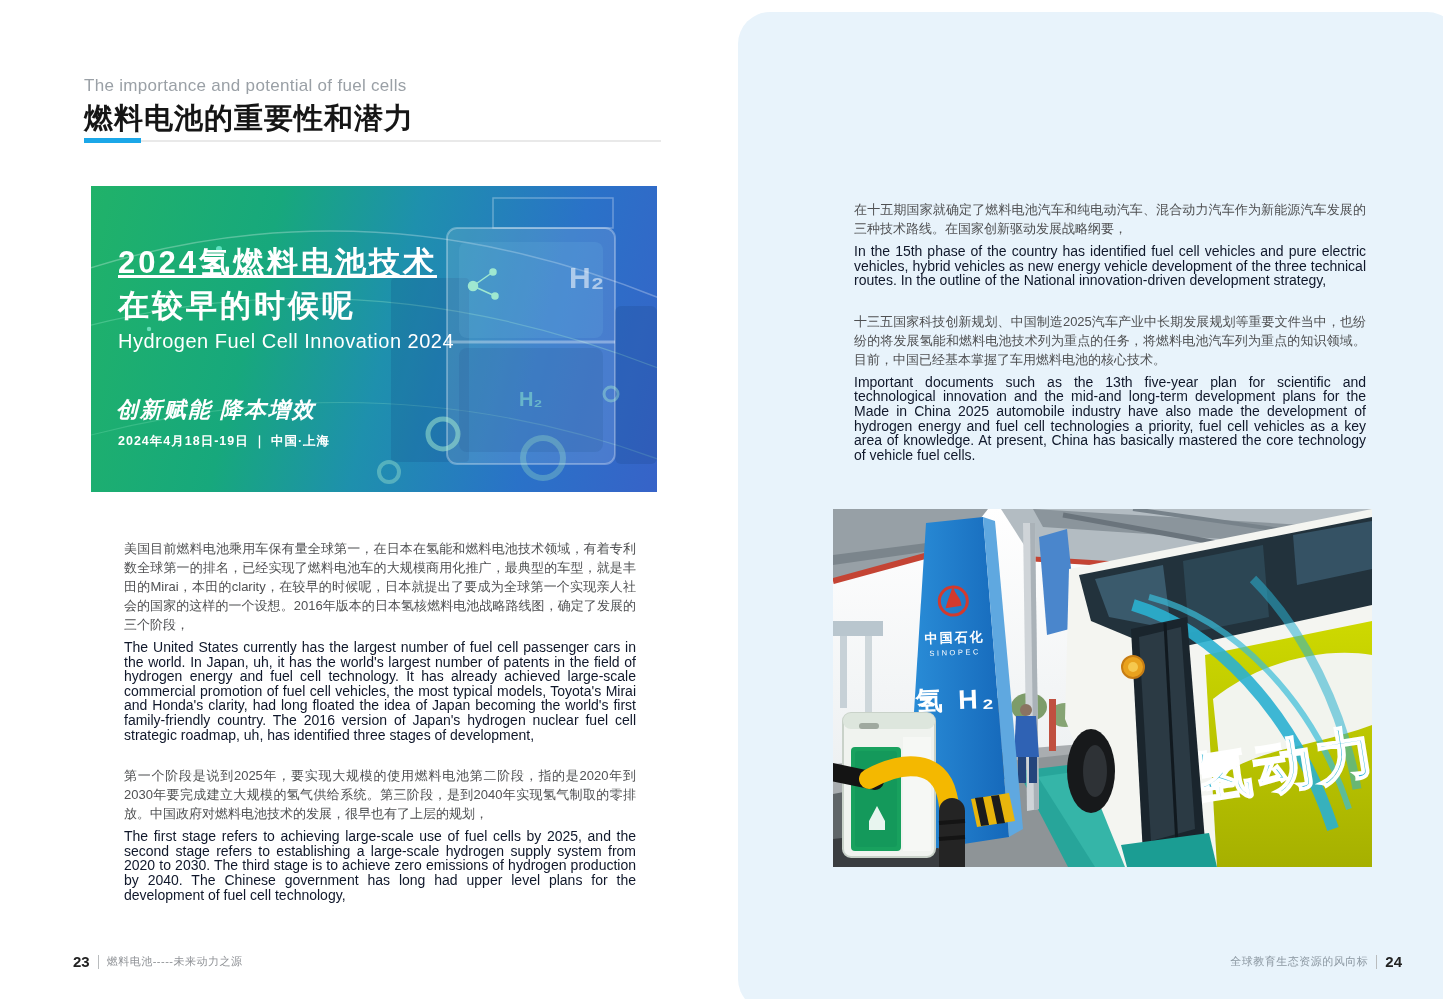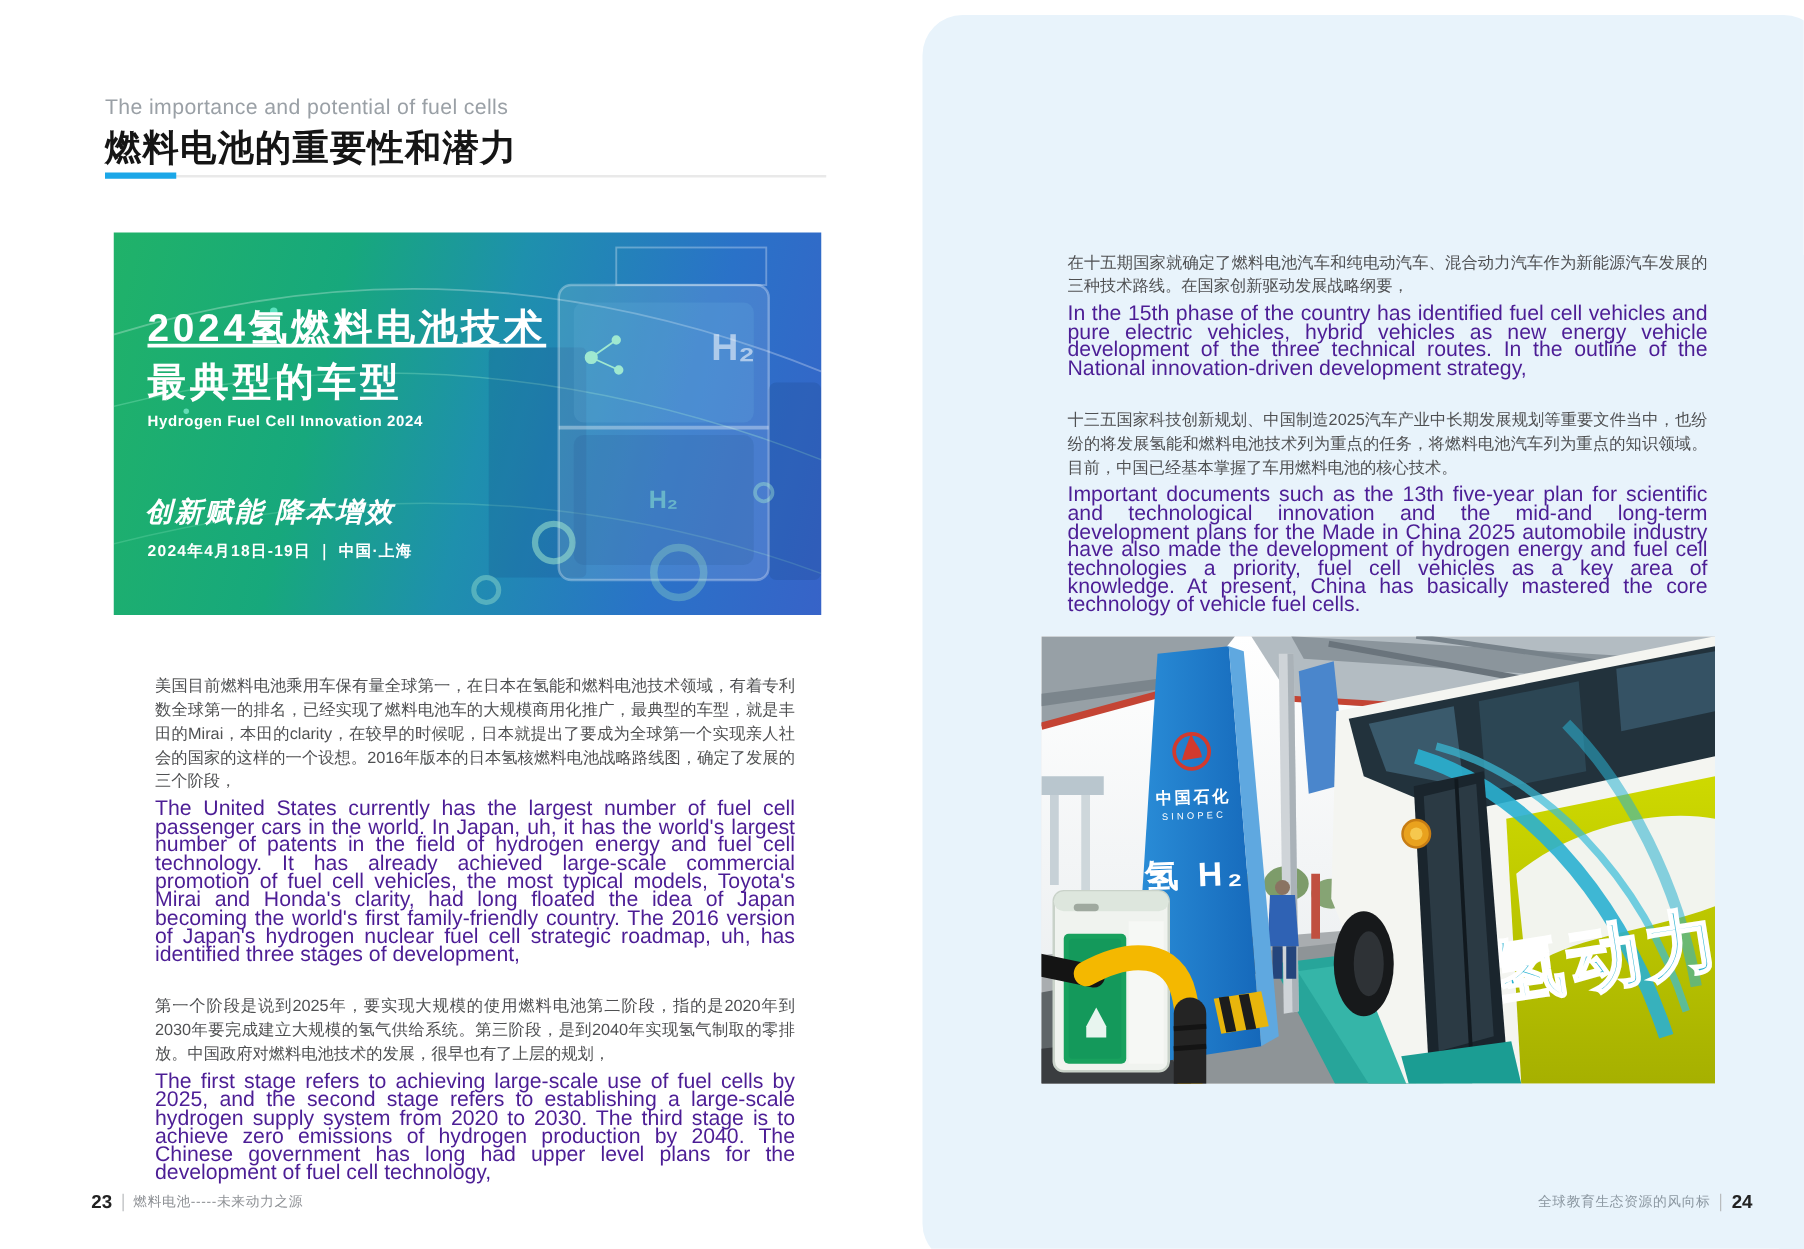--- a/index.html
+++ b/index.html
@@ -20,29 +20,29 @@
 
   
   .banner{
     position:absolute;left:75px;top:174px;width:566px;height:306px;overflow:hidden;
     background:linear-gradient(104deg,#20b269 0%,#17a87c 30%,#1e90ad 52%,#2a72c8 78%,#3763c8 100%);
   }
   .banner svg{position:absolute;left:0;top:0;}
   .banner-txt{position:absolute;color:#ffffff;white-space:nowrap;}
   .bt1{left:27px;top:56px;font-size:31px;font-weight:bold;letter-spacing:3px;text-decoration:underline;}
   .bt2{left:27px;top:99px;font-size:31px;font-weight:bold;letter-spacing:3px;}
-  .bten{left:27px;top:144px;font-size:12px;font-weight:bold;letter-spacing:0.5px;}
+  .bten{left:27px;top:144px;font-size:20px;font-weight:normal;letter-spacing:0.5px;}
   .bslogan{left:25px;top:209px;font-size:22px;font-weight:bold;font-style:italic;letter-spacing:2px;}
   .bdate{left:27px;top:247px;font-size:12.5px;font-weight:bold;letter-spacing:1px;}
 
   
   .text-block{position:absolute;width:512px;text-align:justify;}
   .text-block p{margin:0;}
   .text-block .zh{font-size:13px;line-height:19px;color:#4f5052;margin-bottom:6px;}
-  .text-block .en{font-size:17px;line-height:14.6px;color:#4c1d95;margin-bottom:24px;}
+  .text-block .en{font-size:14px;line-height:14.6px;color:#0f172a;margin-bottom:24px;}
   .lp-text{left:108px;top:527px;}
   .rp-text{left:116px;top:188px;}
 
   
   .photo{position:absolute;left:95px;top:497px;width:539px;height:358px;overflow:hidden;background:#eef0f1;}
 
   
   .footer{position:absolute;top:941px;display:flex;align-items:center;}
   .footer-left{left:57px;}
   .footer-right{right:57px;text-align:center;}
@@ -90,21 +90,21 @@
           <circle cx="402" cy="86" r="3"></circle>
           <circle cx="404" cy="110" r="3"></circle>
       </g>
 
       <circle cx="352" cy="248" r="15" fill="none" stroke="rgba(170,240,210,0.5)" stroke-width="5"></circle>
       <circle cx="298" cy="286" r="10" fill="none" stroke="rgba(170,240,210,0.38)" stroke-width="4"></circle>
       <circle cx="452" cy="272" r="20" fill="none" stroke="rgba(160,230,200,0.32)" stroke-width="6"></circle>
       <circle cx="520" cy="208" r="7" fill="none" stroke="rgba(170,240,210,0.4)" stroke-width="3"></circle>
     </svg>
     <div class="banner-txt bt1">2024氢燃料电池技术</div>
-    <div class="banner-txt bt2">最典型的车型</div>
+    <div class="banner-txt bt2">在较早的时候呢</div>
     <div class="banner-txt bten">Hydrogen Fuel Cell Innovation 2024</div>
     <div class="banner-txt bslogan">创新赋能 降本增效</div>
     <div class="banner-txt bdate">2024年4月18日-19日 ｜ 中国·上海</div>
   </div>
 
   <div class="text-block lp-text">
     <p class="zh">美国目前燃料电池乘用车保有量全球第一，在日本在氢能和燃料电池技术领域，有着专利数全球第一的排名，已经实现了燃料电池车的大规模商用化推广，最典型的车型，就是丰田的Mirai，本田的clarity，在较早的时候呢，日本就提出了要成为全球第一个实现亲人社会的国家的这样的一个设想。2016年版本的日本氢核燃料电池战略路线图，确定了发展的三个阶段，</p>
     <p class="en">The United States currently has the largest number of fuel cell passenger cars in the world. In Japan, uh, it has the world's largest number of patents in the field of hydrogen energy and fuel cell technology. It has already achieved large-scale commercial promotion of fuel cell vehicles, the most typical models, Toyota's Mirai and Honda's clarity, had long floated the idea of Japan becoming the world's first family-friendly country. The 2016 version of Japan's hydrogen nuclear fuel cell strategic roadmap, uh, has identified three stages of development,</p>
     <p class="zh">第一个阶段是说到2025年，要实现大规模的使用燃料电池第二阶段，指的是2020年到2030年要完成建立大规模的氢气供给系统。第三阶段，是到2040年实现氢气制取的零排放。中国政府对燃料电池技术的发展，很早也有了上层的规划，</p>
     <p class="en">The first stage refers to achieving large-scale use of fuel cells by 2025, and the second stage refers to establishing a large-scale hydrogen supply system from 2020 to 2030. The third stage is to achieve zero emissions of hydrogen production by 2040. The Chinese government has long had upper level plans for the development of fuel cell technology,</p>

